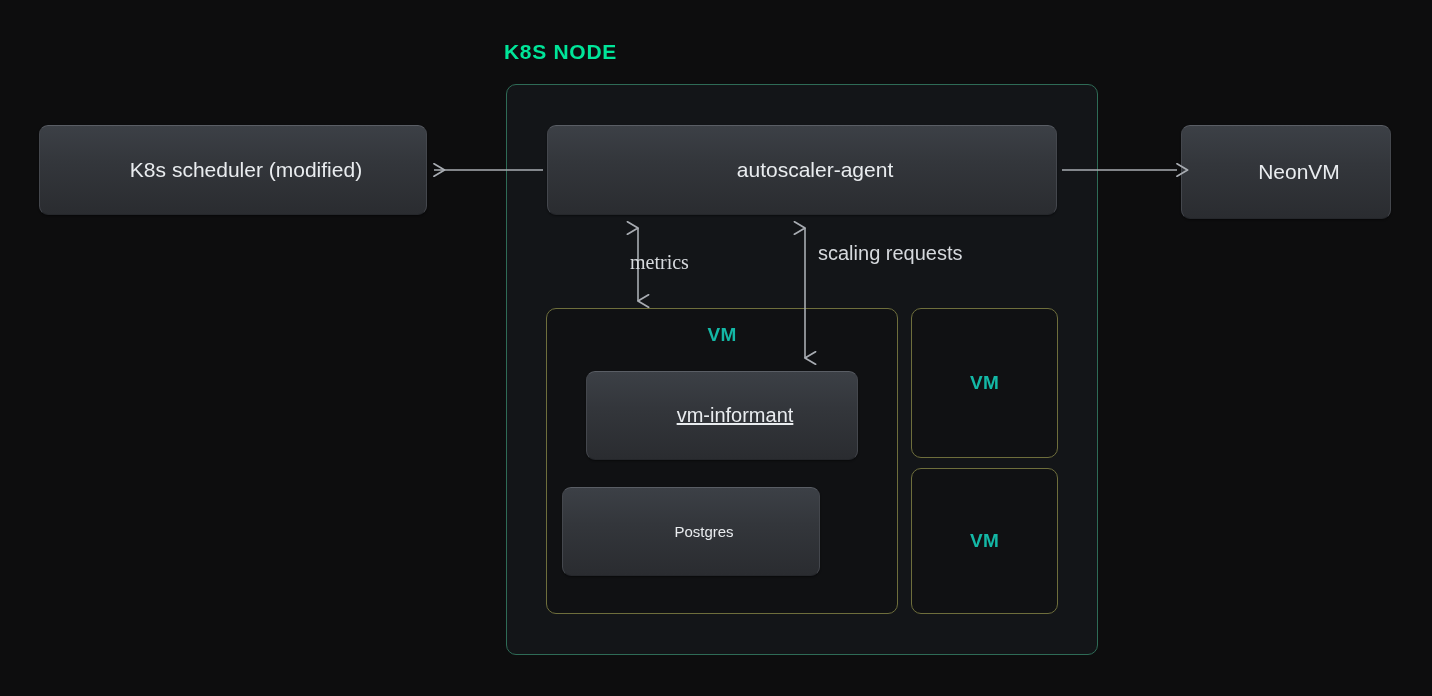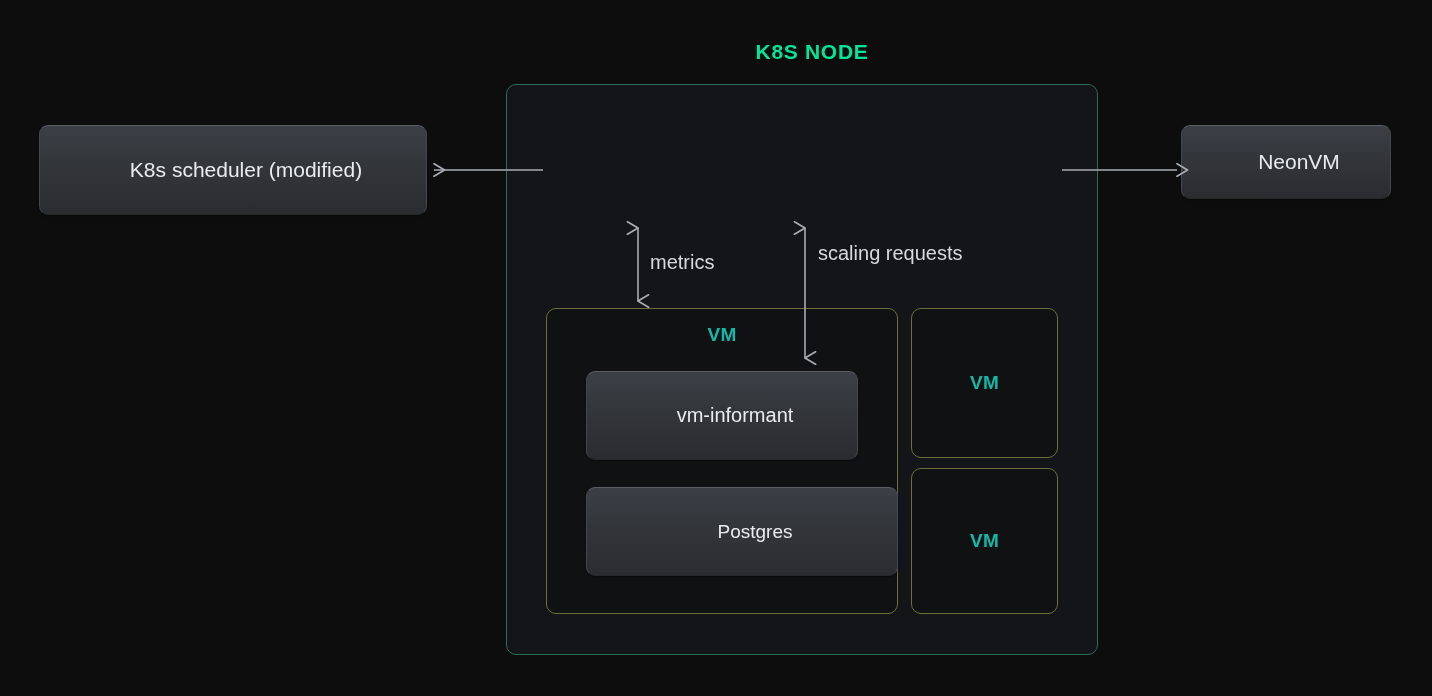--- a/index.html
+++ b/index.html
@@ -16,24 +16,23 @@
 
   #canvas {
     position: relative;
     width: 1432px;
     height: 696px;
   }
 
   
   #node-title {
     position: absolute;
-    left: 516px;
+    left: 504px;
     top: 40px;
     width: 592px;
-    text-align: center;
     font-size: 21px;
     font-weight: bold;
     letter-spacing: 0.7px;
     color: #00e599;
   }
 
   
   #k8s-node {
     position: absolute;
     left: 506px;
@@ -74,35 +73,36 @@
   #chip-agent {
     left: 547px;
     top: 125px;
     width: 510px;
     height: 90px;
   }
   #chip-neonvm {
     left: 1181px;
     top: 125px;
     width: 210px;
-    height: 74px;
+    height: 94px;
   }
   #chip-informant {
     left: 586px;
     top: 371px;
     width: 272px;
     height: 89px;
     font-size: 20px;
+    text-decoration: underline;
   }
   #chip-postgres {
-    left: 586px;
+    left: 562px;
     top: 487px;
-    width: 312px;
+    width: 258px;
     height: 89px;
-    font-size: 19px;
+    font-size: 15px;
   }
 
   
   .vmbox {
     position: absolute;
     box-sizing: border-box;
     border: 1.5px solid #6e6e3c;
     border-radius: 10px;
     background: #101113;
   }
@@ -158,39 +158,41 @@
   }
 
   
   .arrow-label {
     position: absolute;
     color: #d6d9dd;
     font-size: 20px;
     white-space: nowrap;
   }
   #label-metrics {
-    left: 650px;
+    left: 630px;
     top: 251px;
+    font-family: Liberation Serif, serif;
   }
   #label-scaling {
     left: 818px;
     top: 242px;
   }
 </style>
 </head>
 <body>
 
 <div id="canvas">
 
   <div id="node-title">K8S NODE</div>
 
   <div id="k8s-node"></div>
 
   <div class="chip" id="chip-scheduler">K8s scheduler (modified)</div>
 
+  <div class="chip" id="chip-agent">autoscaler-agent</div>
 
   <div class="chip" id="chip-neonvm">NeonVM</div>
 
   <div class="vmbox" id="vm-main">
     <div class="vm-label">VM</div>
   </div>
 
   <div class="chip" id="chip-informant">vm-informant</div>
 
   <div class="chip" id="chip-postgres">Postgres</div>

